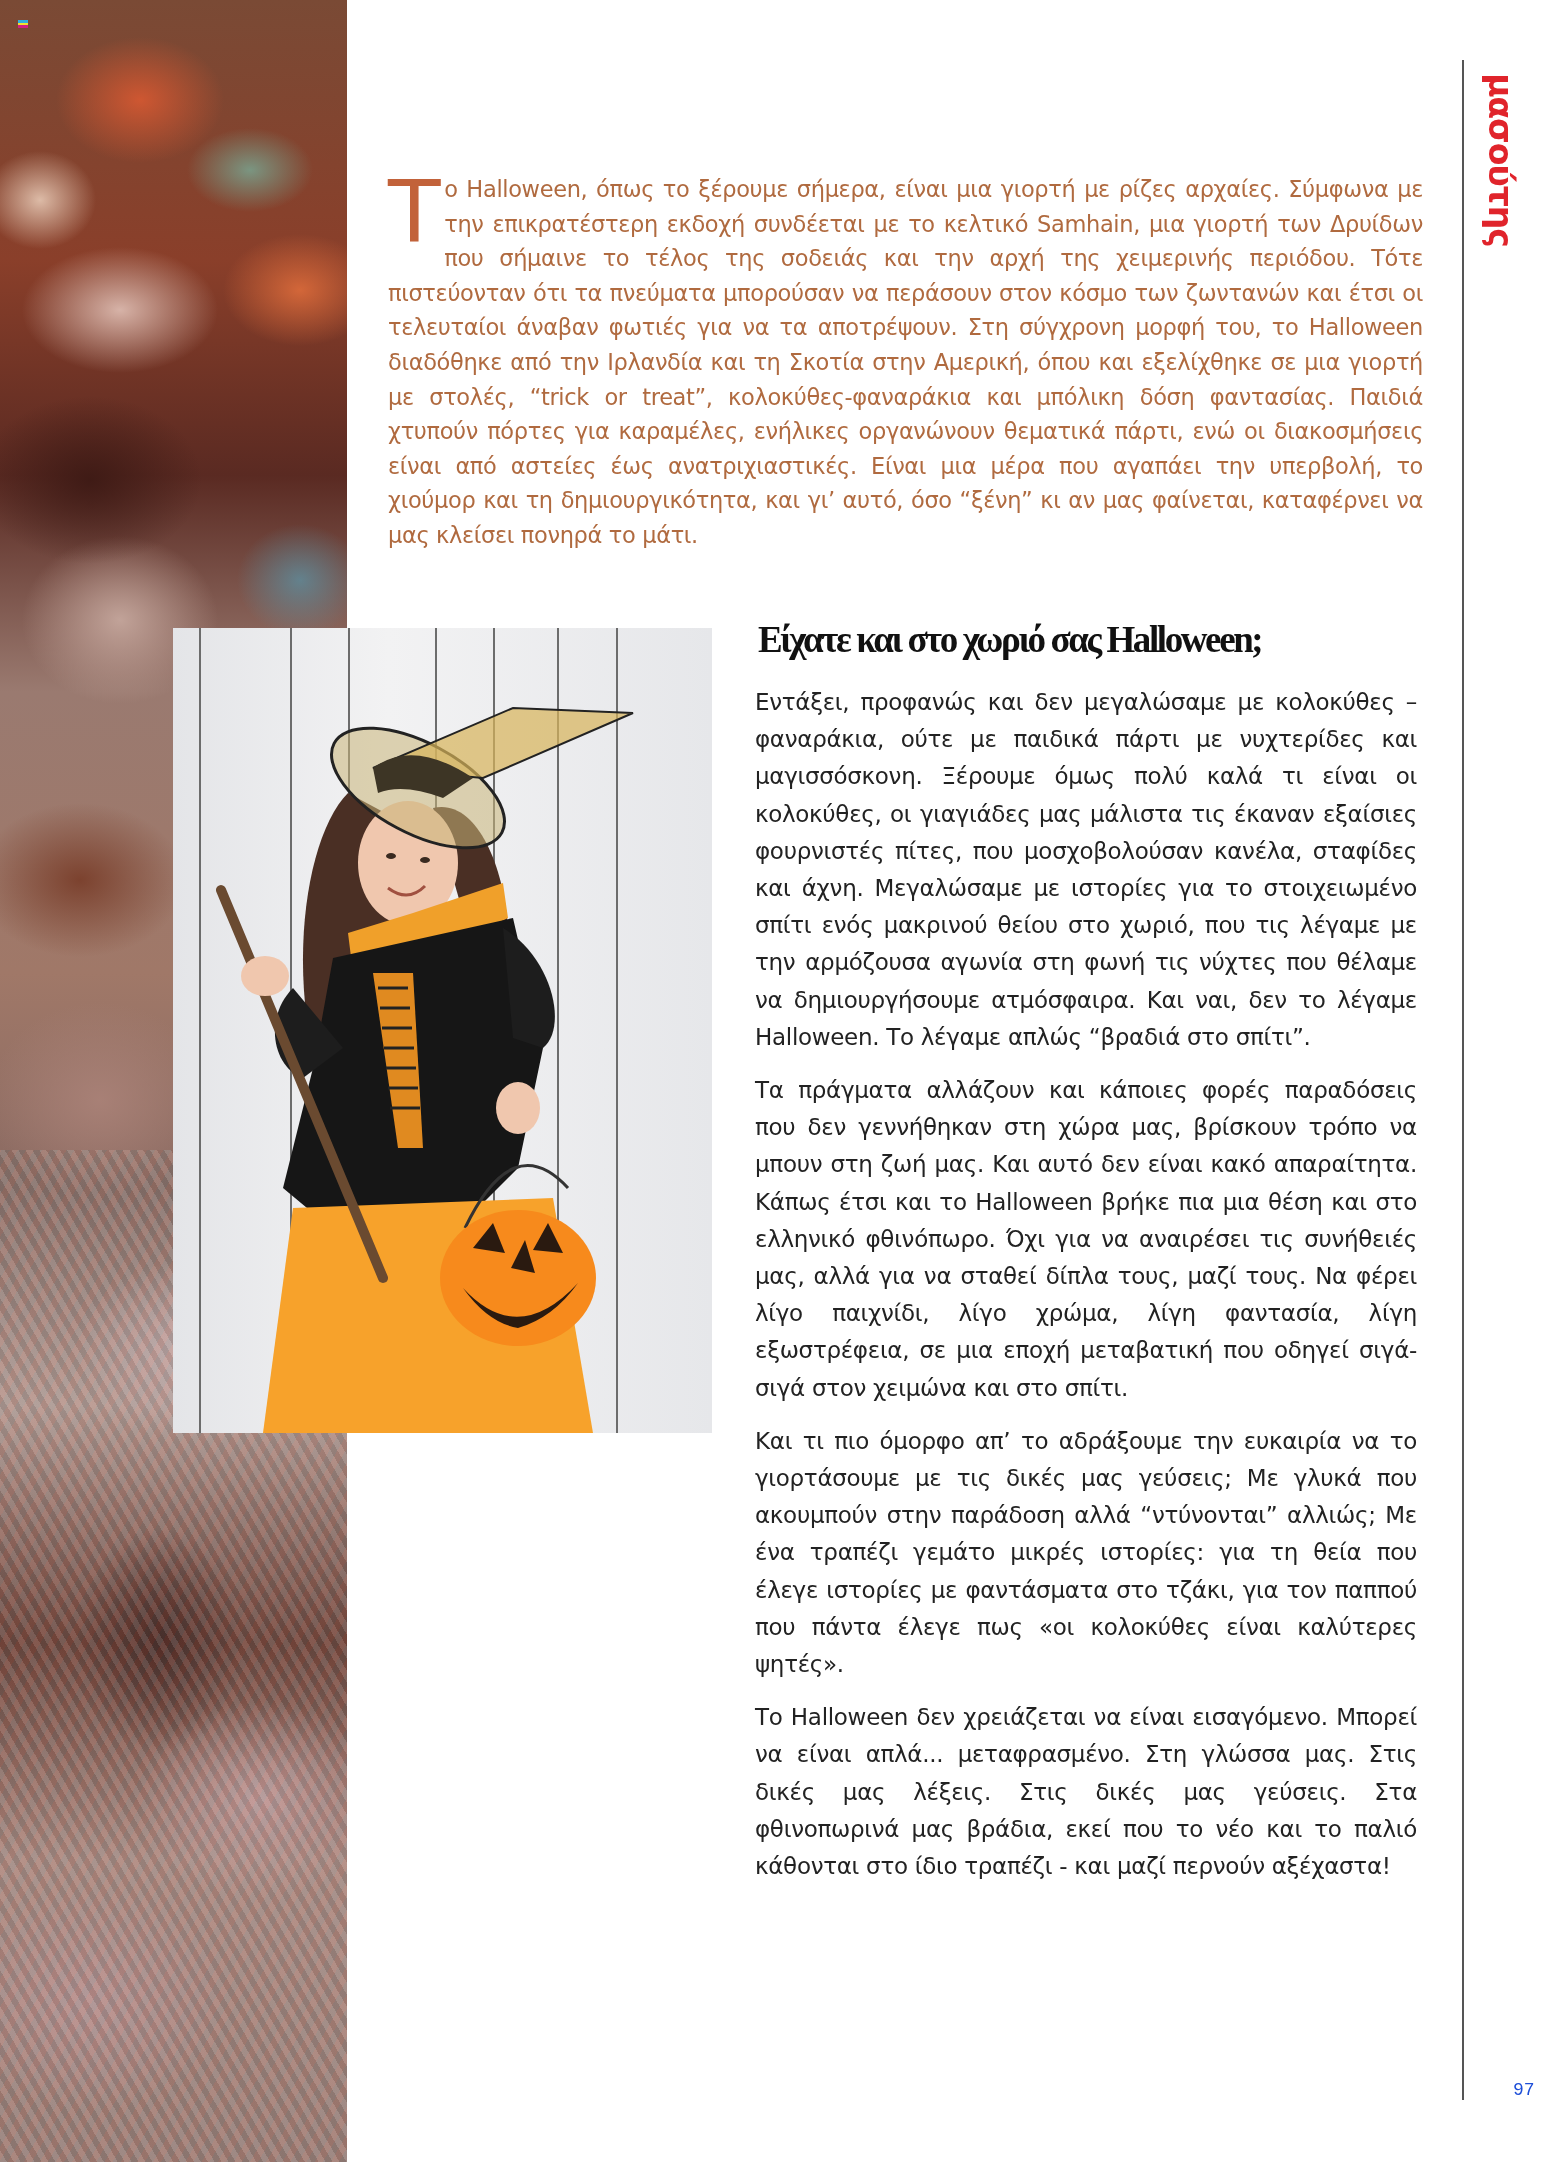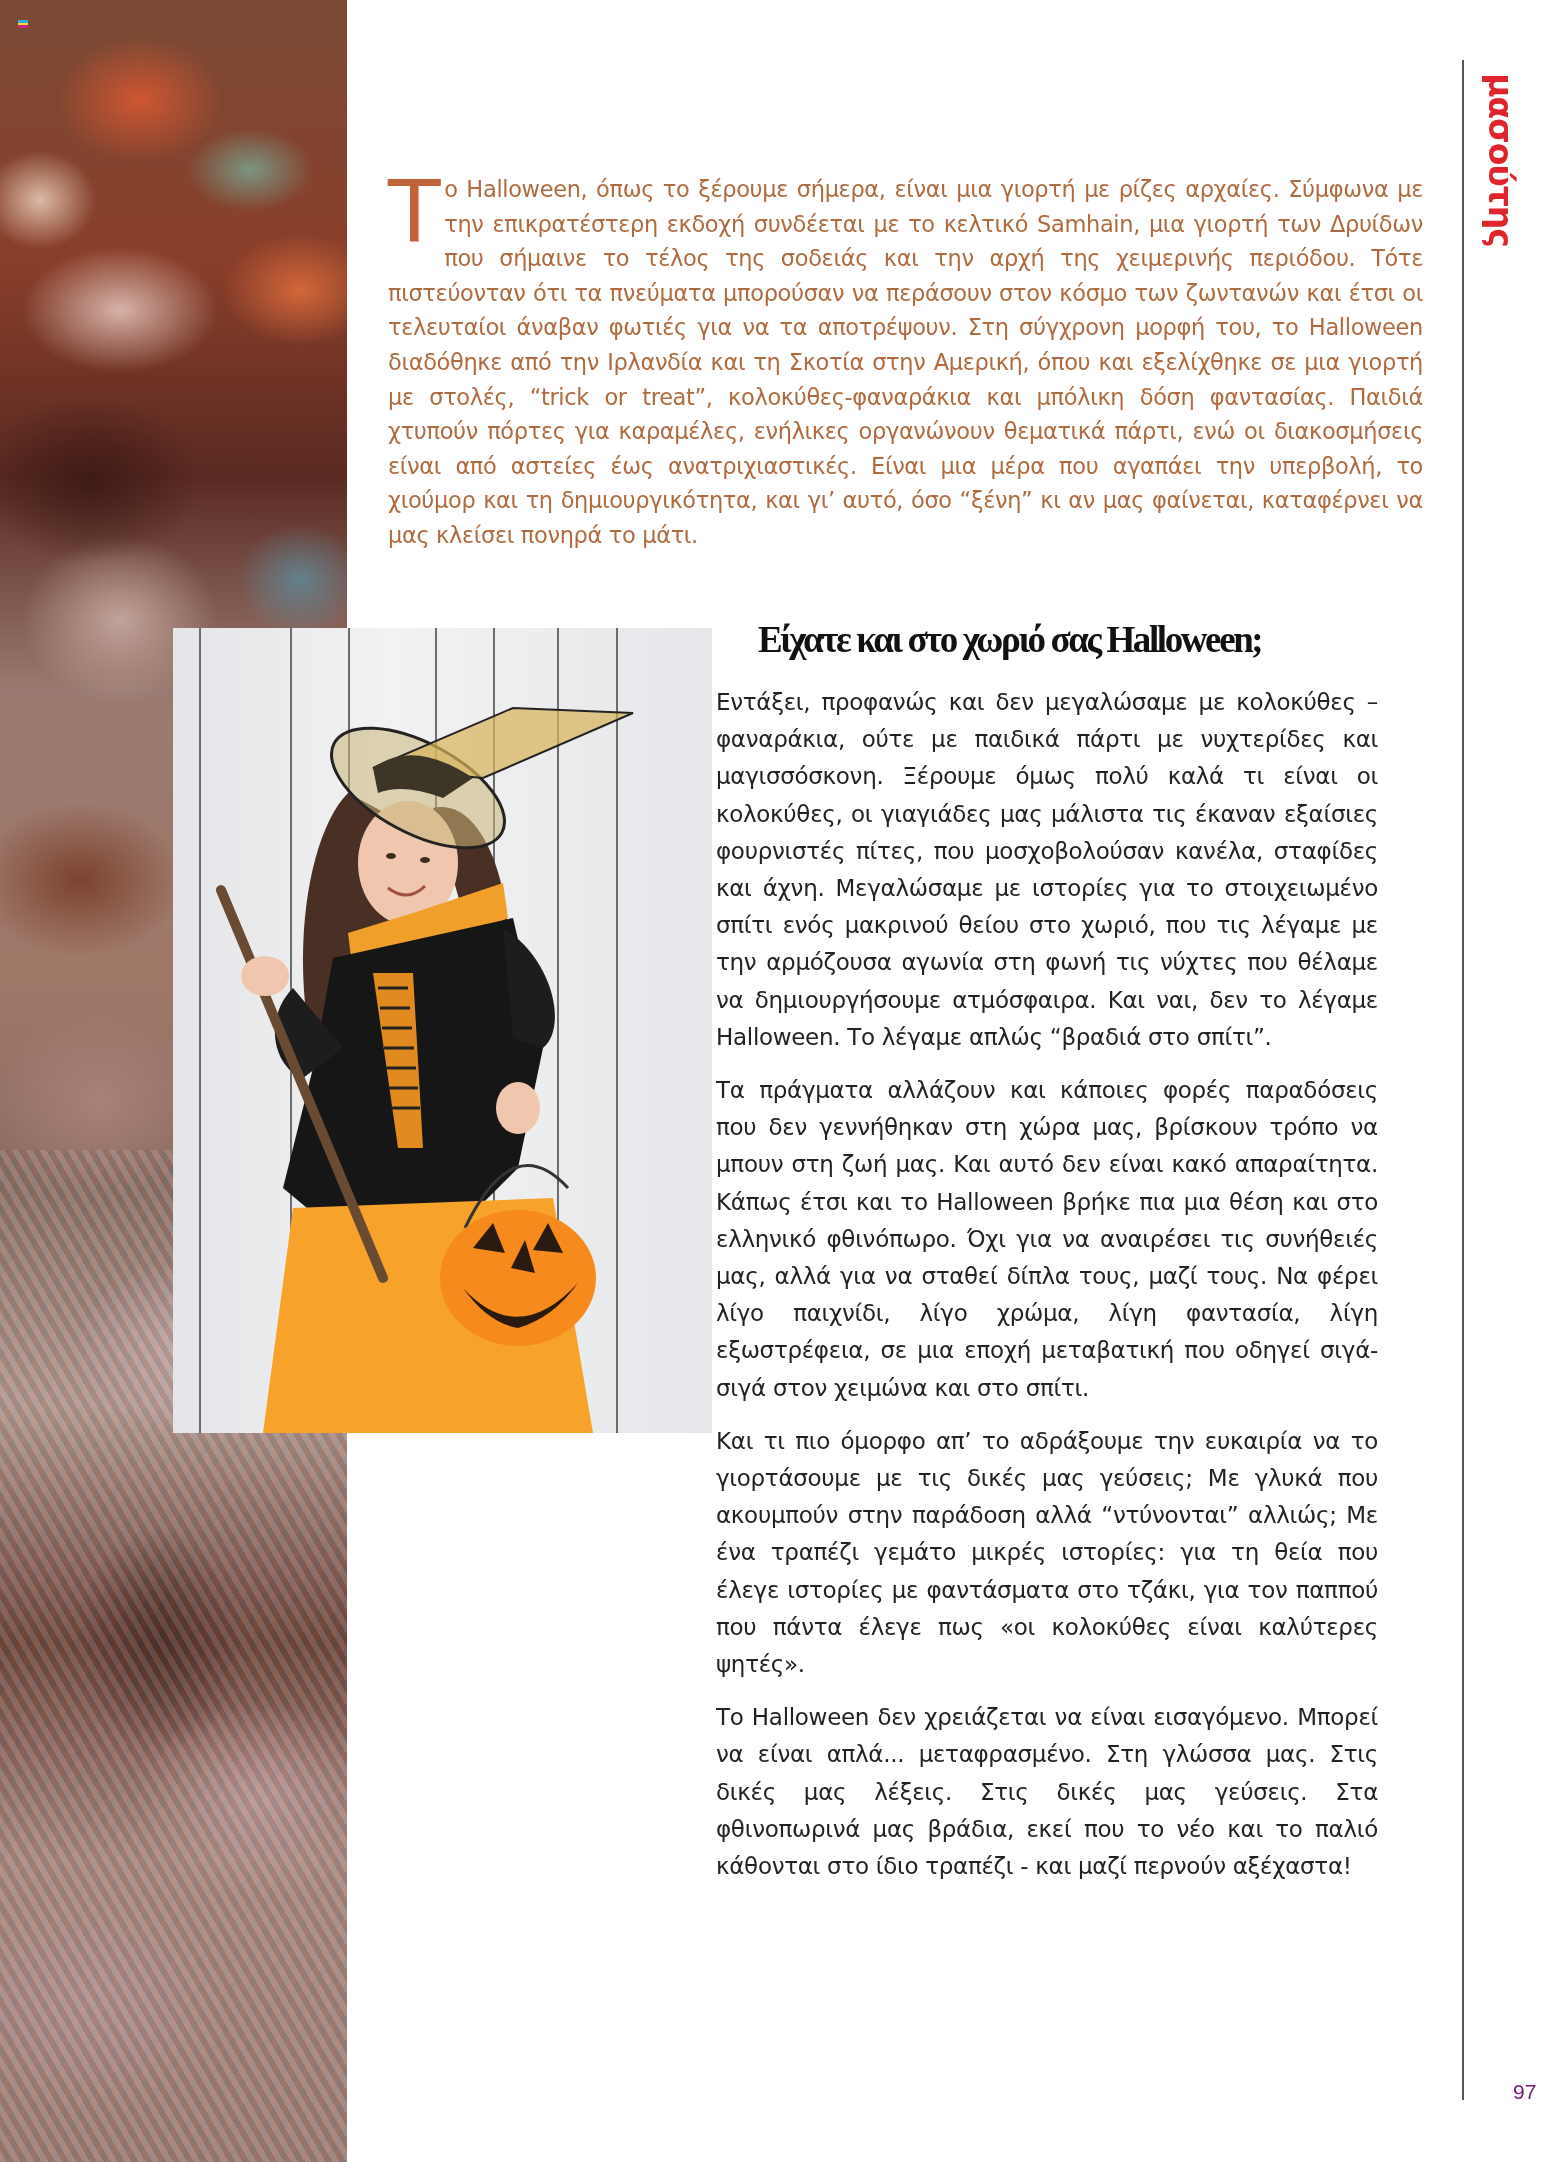--- a/index.html
+++ b/index.html
@@ -69,42 +69,42 @@
       font-weight: normal; margin: 6px 4px 0 0; font-family: "DejaVu Sans", sans-serif;
     }
     
     .heading {
       position: absolute; left: 758px; top: 618px; width: 680px;
       font-family: Liberation Serif, serif; font-weight: bold;
       font-size: 37px; letter-spacing: -2.4px; color: #111;
       margin: 0; white-space: nowrap;
     }
     .body {
-      position: absolute; left: 716px; top: 684px; width: 662px;
+      position: absolute; left: 755px; top: 684px; width: 662px;
       color: #222; font-size: 23px; line-height: 37.2px;
       letter-spacing: -0.3px; font-family: "DejaVu Sans", sans-serif;
     }
     .body p { margin: 0 0 16px 0; text-align: justify; }
     
     .rail-line {
       position: absolute; left: 1462px; top: 60px; width: 2px; height: 2040px;
       background: #555;
     }
     .logo {
       position: absolute; left: 1470px; top: 60px; width: 60px; height: 200px;
     }
     .logo span {
       position: absolute; left: 50%; top: 50%;
       transform: translate(-50%, -50%) rotate(90deg);
       color: #e0242b; font-weight: bold; font-size: 33px; letter-spacing: -1px;
       font-family: "DejaVu Sans", sans-serif; white-space: nowrap;
     }
     .page-number {
-      position: absolute; left: 1513px; top: 2080px; font-size: 21px; color: #701a75;
-      font-family: Liberation Sans, sans-serif;
+      position: absolute; left: 1513px; top: 2080px; font-size: 18px; color: #1d4ed8;
+      font-family: Liberation Mono, monospace;
     }
   </style>
 </head>
 <body>
 
 <div class="left-strip">
   <div class="knit"></div>
   <div class="print-mark"></div>
 </div>
 

